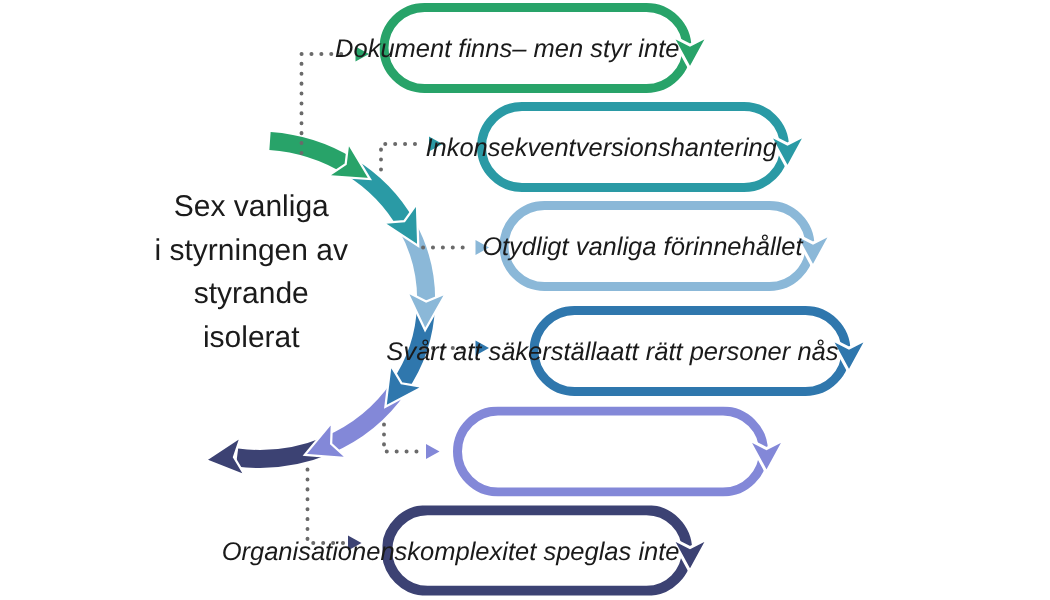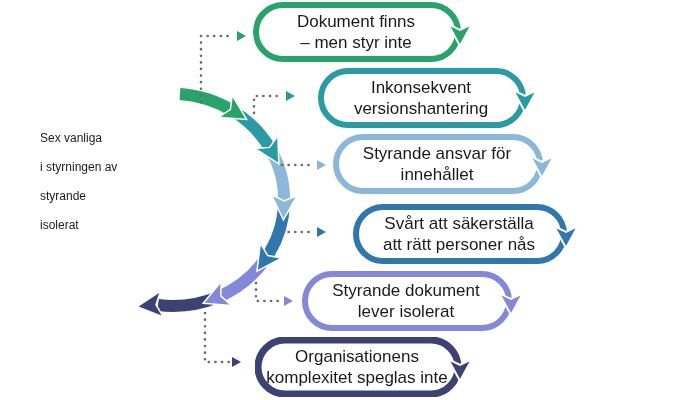--- a/index.html
+++ b/index.html
@@ -7,32 +7,33 @@
     position:relative;
     width:700px;height:400px;
     background:#ffffff;
     font-family:"Liberation Sans", sans-serif;
     overflow:hidden;
   }
   .layer{position:absolute;left:0;top:0;}
   .title{
     position:absolute;
     left:40px;top:124px;width:255px;
-    text-align:left;
-    font-size:12px;line-height:29px;
+    text-align:center;
+    font-size:20px;line-height:29px;
     color:#1b1b1b;
   }
   .title span{display:block;}
   .box{position:absolute;height:60px;}
   .box svg{position:absolute;left:0;top:0;}
   .box .box-text{
     position:absolute;left:6px;right:20px;top:0;bottom:0;
-    display:flex;flex-direction:column;align-items:center;justify-content:center;
+    display:flex;flex-direction:row;align-items:center;justify-content:flex-end;
     font-size:17px;line-height:21px;color:#1a1a1a;text-align:center;
     white-space:nowrap;
+    font-style:italic;
   }
   .b1{left:253px;top:2px;width:220px;}
   .b2{left:318px;top:68px;width:220px;}
   .b3{left:333px;top:134px;width:222px;}
   .b4{left:353px;top:204px;width:226px;}
   .b5{left:302px;top:271px;width:222px;}
   .b6{left:255px;top:337px;width:218px;}
 </style>
 </head>
 <body>
@@ -106,45 +107,41 @@
       <span>versionshantering</span>
     </div>
   </div>
 
   <div class="box b3" style="color: rgb(139, 184, 216);">
     <svg width="222" height="60" viewBox="0 0 222 60">
       <rect x="3" y="3" width="204" height="54" rx="27" fill="none" stroke="currentColor" stroke-width="6"></rect>
       <polygon points="14,0 -8,-12 -2,0 -8,12" transform="translate(209,30) rotate(90)" fill="currentColor" stroke="#ffffff" stroke-width="2"></polygon>
     </svg>
     <div class="box-text" style="color:#1a1a1a">
-      <span>Styrande ansvar för</span>
+      <span>Otydligt vanliga för</span>
       <span>innehållet</span>
     </div>
   </div>
 
   <div class="box b4" style="color: rgb(47, 119, 173);">
     <svg width="226" height="60" viewBox="0 0 226 60">
       <rect x="3" y="3" width="208" height="54" rx="27" fill="none" stroke="currentColor" stroke-width="6"></rect>
       <polygon points="14,0 -8,-12 -2,0 -8,12" transform="translate(213,30) rotate(90)" fill="currentColor" stroke="#ffffff" stroke-width="2"></polygon>
     </svg>
     <div class="box-text" style="color:#1a1a1a">
       <span>Svårt att säkerställa</span>
       <span>att rätt personer nås</span>
     </div>
   </div>
 
   <div class="box b5" style="color: rgb(131, 136, 216);">
     <svg width="222" height="60" viewBox="0 0 222 60">
       <rect x="3" y="3" width="204" height="54" rx="27" fill="none" stroke="currentColor" stroke-width="6"></rect>
       <polygon points="14,0 -8,-12 -2,0 -8,12" transform="translate(209,30) rotate(90)" fill="currentColor" stroke="#ffffff" stroke-width="2"></polygon>
     </svg>
-    <div class="box-text" style="color:#1a1a1a">
-      <span>Styrande dokument</span>
-      <span>lever isolerat</span>
-    </div>
   </div>
 
   <div class="box b6" style="color: rgb(60, 66, 115);">
     <svg width="218" height="60" viewBox="0 0 218 60">
       <rect x="3" y="3" width="200" height="54" rx="27" fill="none" stroke="currentColor" stroke-width="7"></rect>
       <polygon points="14,0 -8,-12 -2,0 -8,12" transform="translate(205,30) rotate(90)" fill="currentColor" stroke="#ffffff" stroke-width="2"></polygon>
     </svg>
     <div class="box-text" style="color:#1a1a1a">
       <span>Organisationens</span>
       <span>komplexitet speglas inte</span>

